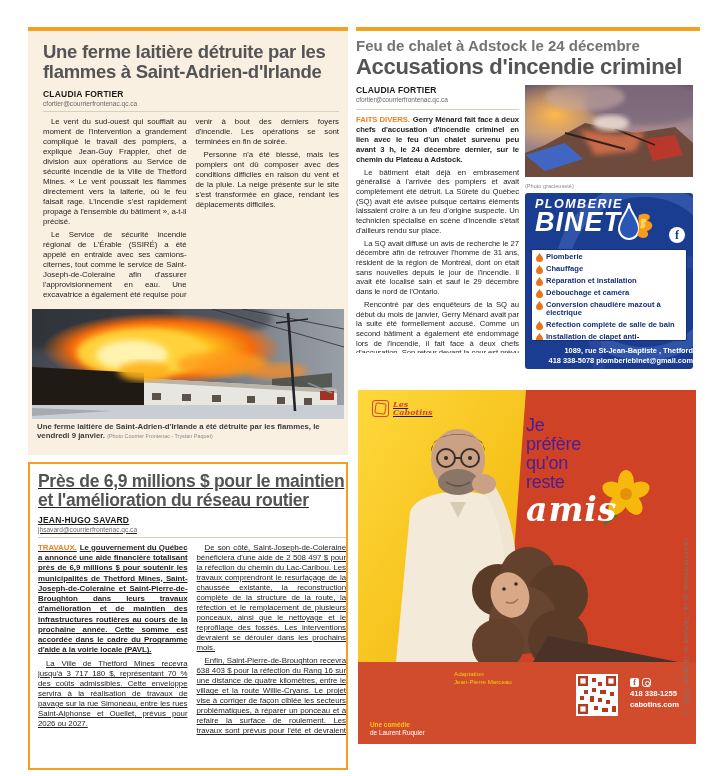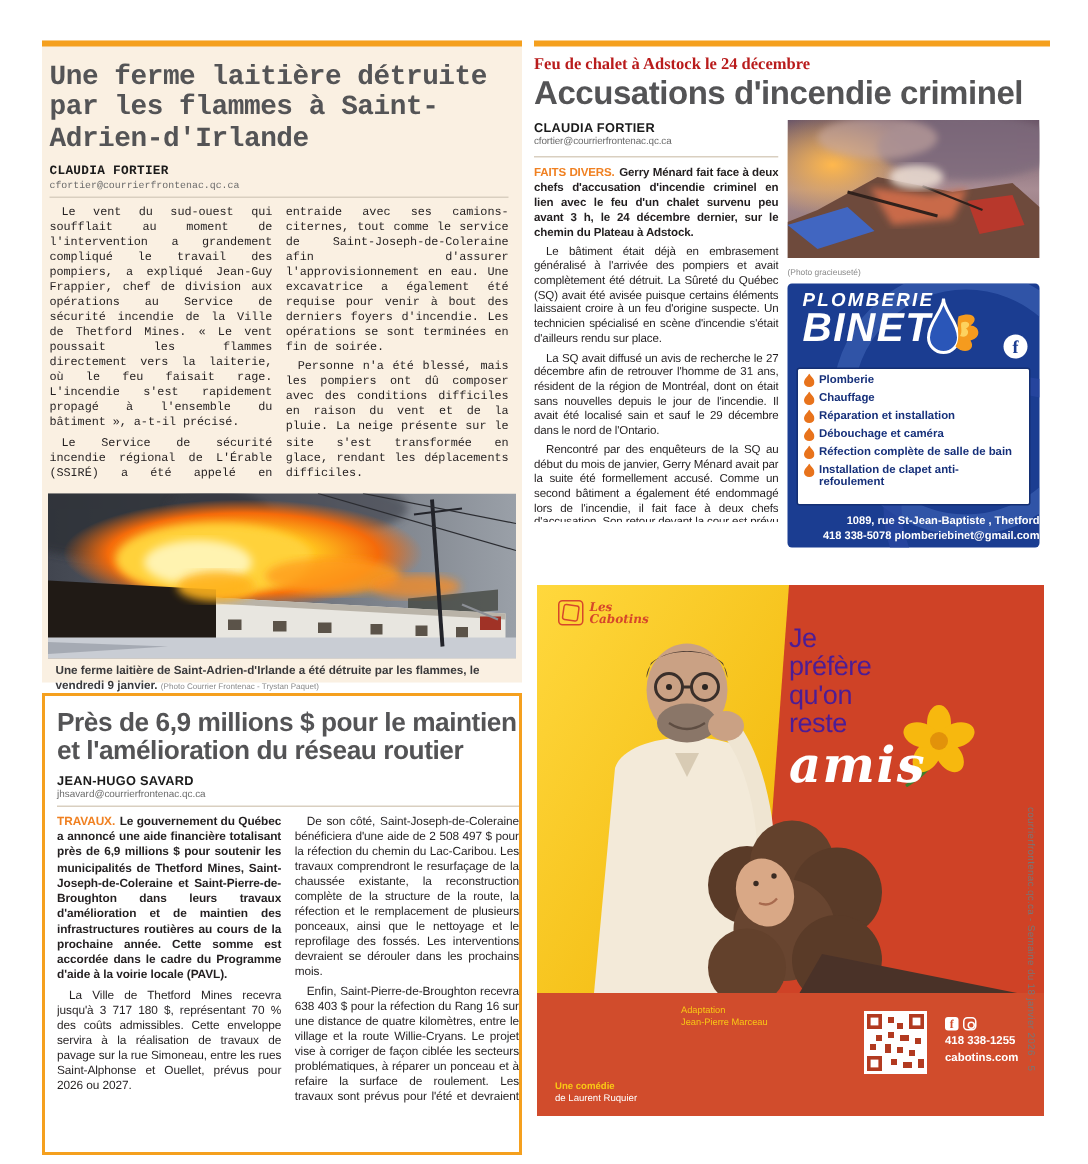--- a/index.html
+++ b/index.html
@@ -4,38 +4,38 @@
 <style>
   html,body{margin:0;padding:0;}
   body{
     width:725px;height:776px;position:relative;background:#ffffff;
     font-family:"Liberation Sans", sans-serif;color:#231f20;overflow:hidden;
   }
   .abs{position:absolute;}
   .bar{height:4px;background:#f5a01e;}
   
   #farm{left:28px;top:27px;width:320px;height:428px;background:#faf0e2;}
-  #farm .inner{padding:7px 9px 0 5px;font-family:Liberation Mono, monospace;}
+  #farm .inner{padding:7px 9px 0 15px;}
   .headline{font-weight:bold;color:#545456;letter-spacing:-0.3px;}
   #farm .headline{font-size:18.5px;line-height:1.1;margin:4px 0 6px 0;}
   .byline{border-bottom:1px solid #d9cfc0;padding-bottom:4px;margin-bottom:5px;}
   .author{font-size:8.5px;font-weight:bold;color:#1a1a1a;letter-spacing:0.2px;}
   .mail{font-size:6.6px;color:#6b6b6b;margin-top:1px;}
   .cols{column-count:2;column-gap:9px;column-fill:auto;overflow:hidden;
         font-size:7.9px;line-height:1.27;text-align:justify;letter-spacing:-0.05px;}
   #farm .cols{height:190px;}
   .cols p{margin:0 0 3px 0;text-indent:8px;}
   .cols p.lead{text-indent:0;font-weight:bold;line-height:1.3;}
   .tag{color:#f08021;font-weight:bold;margin-right:3px;}
   .photo-frame{display:block;}
   .caption{font-size:7.8px;font-weight:bold;color:#3a3a3c;line-height:1.25;padding:3px 9px 0 9px;}
   .credit{font-size:5.4px;color:#8a8a8a;font-weight:normal;}
   
   #arson{left:356px;top:27px;width:344px;height:362px;background:#fff;}
-  .kicker{font-size:11px;font-weight:bold;color:#b91c1c;margin:6px 0 2px 0;font-family:Liberation Serif, serif;}
+  .kicker{font-size:15px;font-weight:bold;color:#737373;margin:6px 0 2px 0;}
   #arson .headline{font-size:22px;line-height:1.03;margin:1px 0 6px 0;}
   #arson .bodywrap{display:flex;gap:6px;}
   #arson .txtcol{width:163px;font-size:7.7px;line-height:1.26;text-align:justify;
                  letter-spacing:-0.08px;height:268px;overflow:hidden;}
   #arson .txtcol p{margin:0 0 3px 0;text-indent:8px;}
   #arson .txtcol p.lead{text-indent:0;font-weight:bold;line-height:1.3;}
   #arson .rail{width:144px;}
   .photo-credit{font-size:5.6px;color:#8a8a8a;margin:2px 0 4px 0;}
   
   #binet{width:168px;height:176px;background:#1b3d91;position:relative;overflow:hidden;
@@ -55,27 +55,27 @@
       border:1px solid #142f73;border-radius:2px;padding:3px 4px;overflow:hidden;}
   #binet ul{list-style:none;margin:0;padding:0;}
   #binet li{display:flex;align-items:flex-start;gap:3px;color:#16307a;font-weight:bold;
       font-size:7.6px;line-height:1.15;margin-bottom:3px;}
   #binet li svg{flex:0 0 auto;margin-top:0;}
   #binet .addr{position:absolute;left:0;right:0;bottom:3px;text-align:right;color:#fff;
       font-weight:bold;font-size:7.4px;line-height:1.3;}
   
   #roads{left:28px;top:462px;width:320px;height:308px;background:#fff;border:2px solid #f5a01e;
       box-sizing:border-box;}
-  #roads .inner{padding:6px 0 0 8px;}
+  #roads .inner{padding:6px 0 0 8px;text-decoration:underline;}
   #roads .headline{font-size:17.5px;line-height:1.08;margin:2px 0 5px 0;}
   #roads .cols{height:196px;}
   
   #cabotins{left:358px;top:390px;width:338px;height:354px;position:absolute;overflow:hidden;}
   #cabotins .scene{position:absolute;left:0;top:0;}
-  .cab-logo{position:absolute;left:14px;top:10px;display:flex;gap:4px;align-items:flex-start;}
+  .cab-logo{position:absolute;left:14px;top:10px;display:flex;gap:4px;align-items:flex-start;text-decoration:underline;}
   .cab-logo .box{width:15px;height:15px;border:1.6px solid #d6472b;border-radius:3px;position:relative;}
   .cab-logo .box::after{content:"";position:absolute;inset:2px;border:1px solid #d6472b;border-radius:2px;transform:rotate(8deg);}
   .cab-logo .txt{color:#d6472b;font-size:8px;line-height:1.05;font-style:italic;font-weight:bold;
       font-family:"DejaVu Serif", serif;}
   .cab-title{position:absolute;left:168px;top:26px;color:#4c1d95;font-weight:normal;
       font-size:18px;line-height:1.06;letter-spacing:-0.3px;}
   .cab-amis{position:absolute;left:168px;top:100px;color:#fff;font-size:33px;font-weight:bold;
       font-style:italic;font-family:"DejaVu Serif", serif;letter-spacing:1px;}
   .band{position:absolute;left:0;right:0;bottom:0;height:82px;background:#d14c2c;color:#fff;}
   .band .dates{position:absolute;left:12px;top:6px;color:#f8c715;font-weight:bold;font-size:13px;line-height:1.02;}
@@ -249,20 +249,26 @@
             <li>
                 <svg width="7" height="9" viewBox="0 0 7 9">
                   <path d="M3.5,0 C4.5,2 7,3.5 7,6 a3.5,3 0 0 1 -7,0 C0,3.5 2.5,2 3.5,0Z" fill="#e8731c"></path>
                 </svg>
                 <span>Débouchage et caméra</span>
               </li>
             <li>
                 <svg width="7" height="9" viewBox="0 0 7 9">
                   <path d="M3.5,0 C4.5,2 7,3.5 7,6 a3.5,3 0 0 1 -7,0 C0,3.5 2.5,2 3.5,0Z" fill="#e8731c"></path>
                 </svg>
+                <span>Conversion chaudière mazout à électrique</span>
+              </li>
+            <li>
+                <svg width="7" height="9" viewBox="0 0 7 9">
+                  <path d="M3.5,0 C4.5,2 7,3.5 7,6 a3.5,3 0 0 1 -7,0 C0,3.5 2.5,2 3.5,0Z" fill="#e8731c"></path>
+                </svg>
                 <span>Réfection complète de salle de bain</span>
               </li>
             <li>
                 <svg width="7" height="9" viewBox="0 0 7 9">
                   <path d="M3.5,0 C4.5,2 7,3.5 7,6 a3.5,3 0 0 1 -7,0 C0,3.5 2.5,2 3.5,0Z" fill="#e8731c"></path>
                 </svg>
                 <span>Installation de clapet anti-refoulement</span>
               </li>
           </ul>
         </div>

